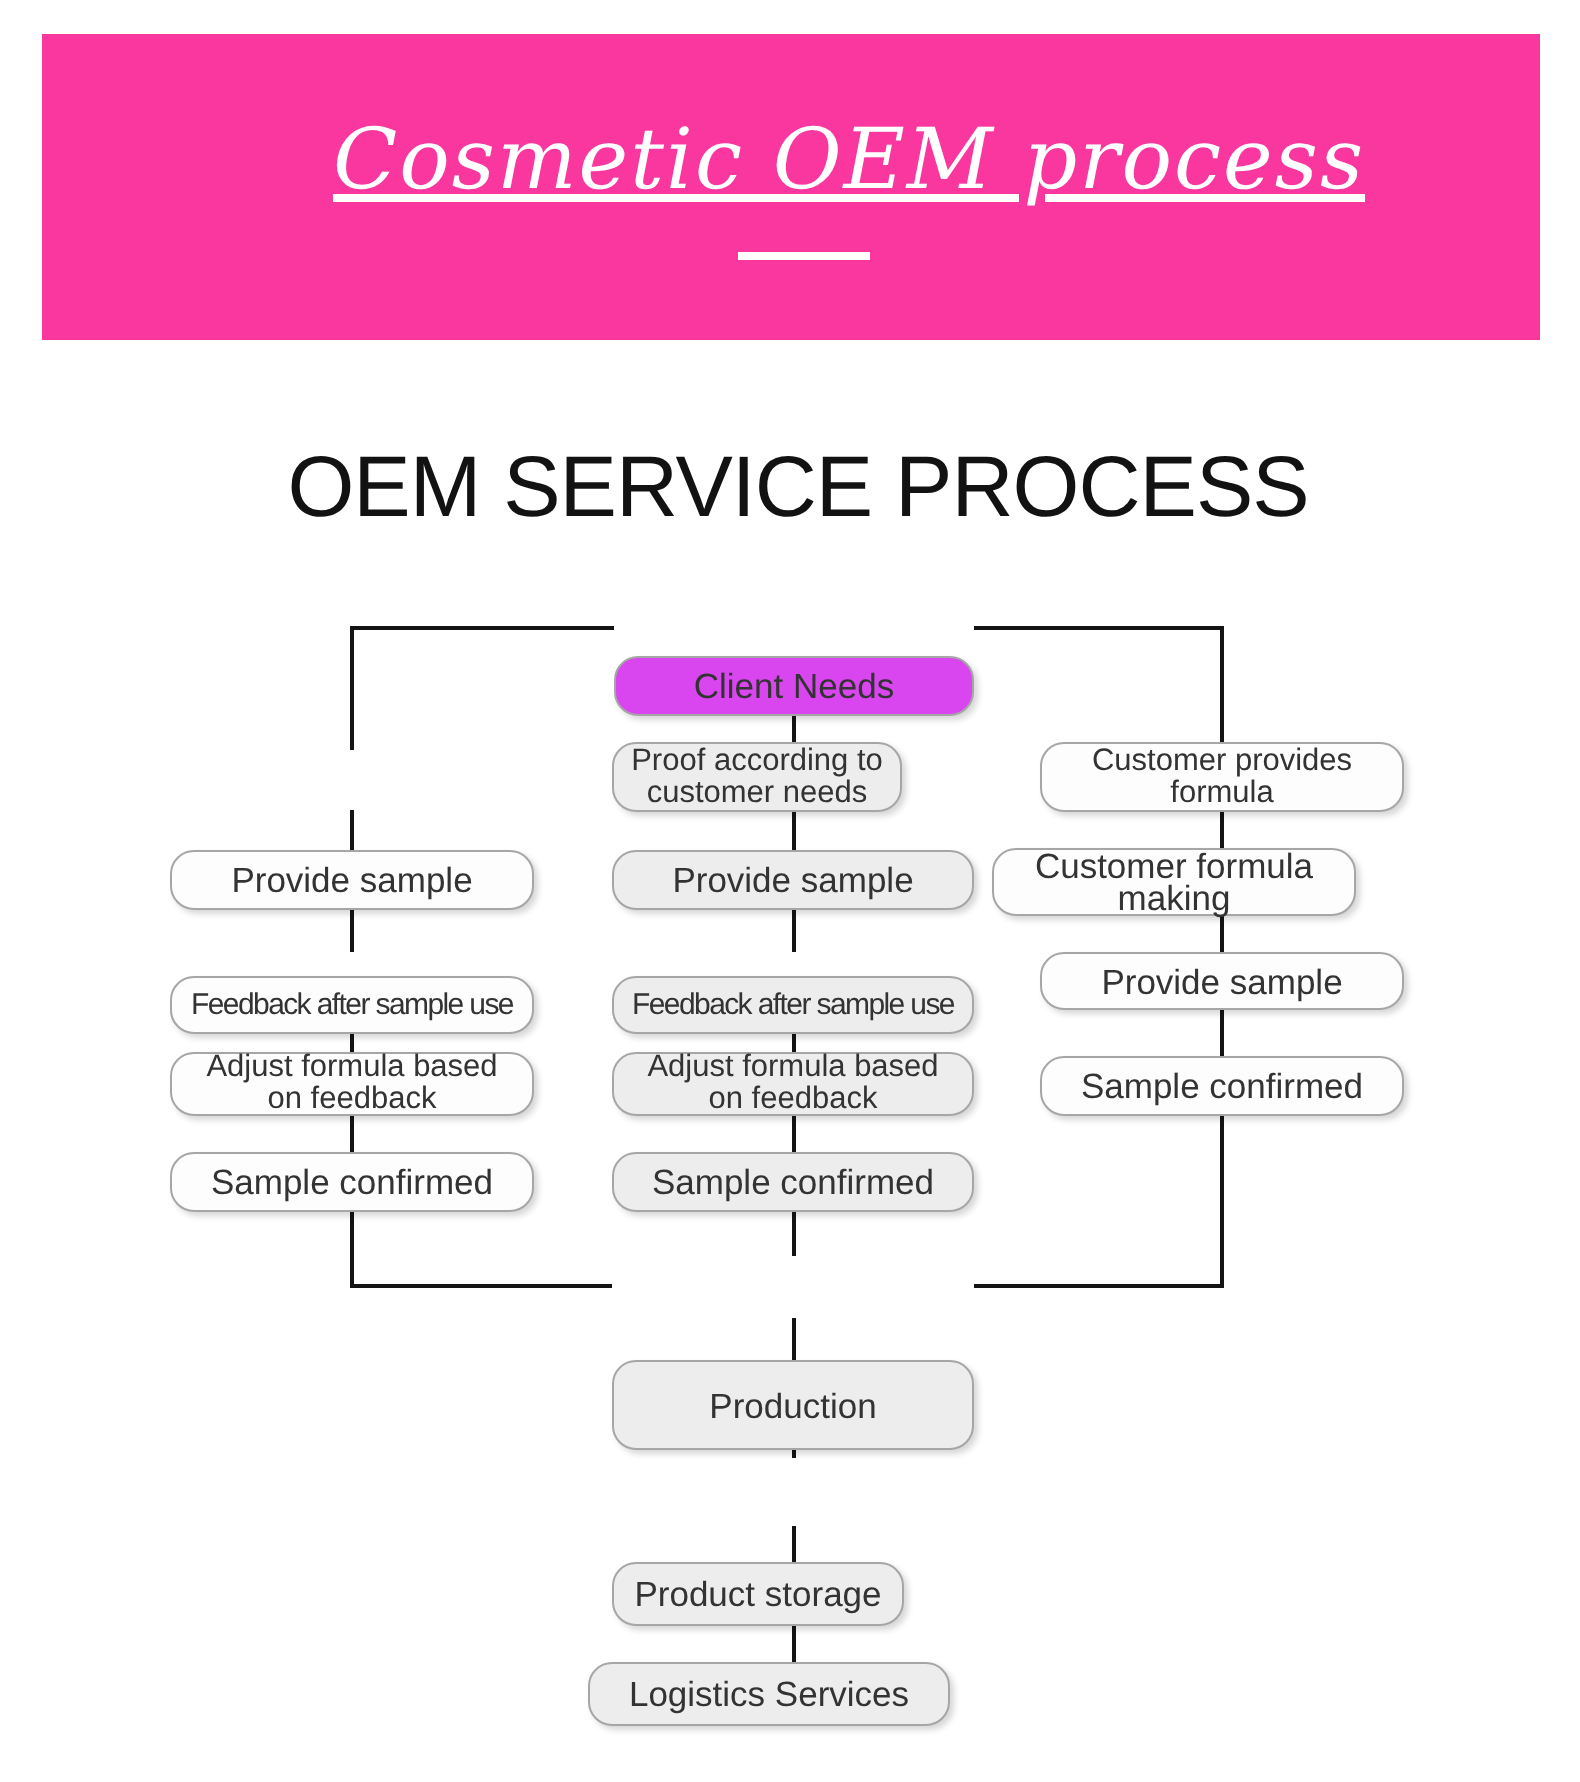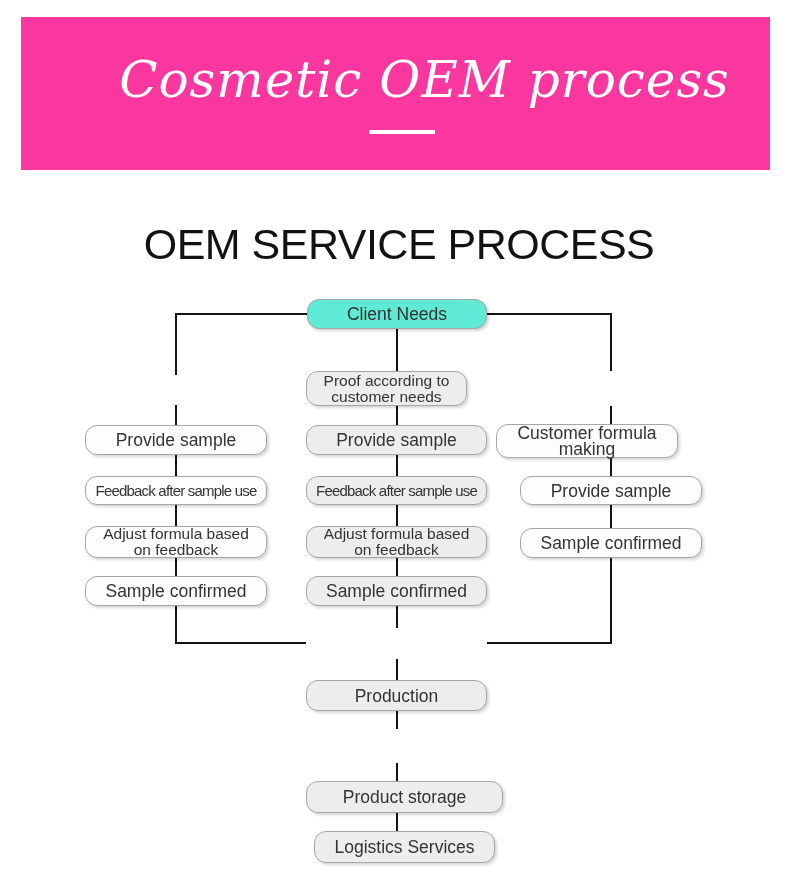--- a/index.html
+++ b/index.html
@@ -10,22 +10,22 @@
   }
   
   .banner {
     position:absolute; left:21px; top:17px; width:749px; height:153px;
     background:var(--pink,#f9379f);
     display:flex; flex-direction:column; align-items:center; justify-content:center;
   }
   .banner-title {
     font-family:"DejaVu Serif","Liberation Serif",serif;
     font-style:italic; font-weight:normal;
-    font-size:50px; color:#ffffff; line-height:1.1;
-    padding-left:58px; letter-spacing:1px;
+    font-size:42px; color:#ffffff; line-height:1.1;
+    padding-left:58px; letter-spacing:1px;text-decoration:underline;
   }
   .banner-dash {
     width:66px; height:4px; background:#ffffff; margin-top:22px; margin-left:12px;
   }
   
   .page-title {
     position:absolute; left:0; top:216px; width:100%; margin:4px;
     text-align:center; font-size:43px; font-weight:normal;
     letter-spacing:-0.5px; color:#121212;
   }
@@ -34,24 +34,24 @@
   .node {
     position:absolute; box-sizing:border-box;
     display:flex; align-items:center; justify-content:center;
     text-align:center; white-space:pre-line;
     border:1px solid var(--node-border,#a6a6a6); border-radius:12px;
     background:var(--node-white,#fdfdfd); color:#333333;
     line-height:16px; box-shadow:2px 2px 3px rgba(0,0,0,0.16);
     z-index:2;
   }
   .gray     { background:var(--node-gray,#ededed); }
-  .lightest { background:#5eead4; }
+  .lightest { background:#d946ef;margin-top:29px; }
   .t16  { font-size:15.5px; }
   .t18  { font-size:17.5px; }
-  .tight{ font-size:15px; letter-spacing:-0.8px; }
+  .tight{ font-size:15px; letter-spacing:-0.8px;margin-top:12px; }
   .ln { position:absolute; background:var(--line,#141414); z-index:1; }
 </style>
 </head>
 <body>
 
 <div class="page">
 
   <div class="banner">
     <div class="banner-title">Cosmetic OEM process</div>
     <div class="banner-dash"></div>
@@ -62,36 +62,38 @@
   <div class="flow">
 
     <div class="node lightest t18" style="left:307px;top:299px;width:180px;height:30px">Client Needs</div>
 
     <div class="node t18" style="left:85px;top:425px;width:182px;height:30px">Provide sample</div>
     <div class="node tight" style="left:85px;top:476px;width:182px;height:29px">Feedback after sample use</div>
     <div class="node t16" style="left:85px;top:526px;width:182px;height:32px">Adjust formula based
 on feedback</div>
     <div class="node t18" style="left:85px;top:576px;width:182px;height:30px">Sample confirmed</div>
 
-    <div class="node gray t16" style="left:306px;top:371px;width:161px;height:35px">Proof according to
+    <div class="node gray t16" style="left:306px;top:371px;width:145px;height:35px">Proof according to
 customer needs</div>
     <div class="node gray t18" style="left:306px;top:425px;width:181px;height:30px">Provide sample</div>
     <div class="node gray tight" style="left:306px;top:476px;width:181px;height:29px">Feedback after sample use</div>
     <div class="node gray t16" style="left:306px;top:526px;width:181px;height:32px">Adjust formula based
 on feedback</div>
     <div class="node gray t18" style="left:306px;top:576px;width:181px;height:30px">Sample confirmed</div>
 
+    <div class="node t16" style="left:520px;top:371px;width:182px;height:35px">Customer provides
+formula</div>
     <div class="node t18" style="left:496px;top:424px;width:182px;height:34px">Customer formula
 making</div>
     <div class="node t18" style="left:520px;top:476px;width:182px;height:29px">Provide sample</div>
     <div class="node t18" style="left:520px;top:528px;width:182px;height:30px">Sample confirmed</div>
 
-    <div class="node gray t18" style="left:306px;top:680px;width:181px;height:31px">Production</div>
-    <div class="node gray t18" style="left:306px;top:781px;width:197px;height:32px">Product storage</div>
-    <div class="node gray t18" style="left:314px;top:831px;width:181px;height:32px">Logistics Services</div>
+    <div class="node gray t18" style="left:306px;top:680px;width:181px;height:45px">Production</div>
+    <div class="node gray t18" style="left:306px;top:781px;width:146px;height:32px">Product storage</div>
+    <div class="node gray t18" style="left:294px;top:831px;width:181px;height:32px">Logistics Services</div>
 
     <i class="ln" style="left:176px;top:313px;width:131px;height:2px"></i>
     <i class="ln" style="left:175px;top:313px;width:2px;height:62px"></i>
     <i class="ln" style="left:487px;top:313px;width:124px;height:2px"></i>
     <i class="ln" style="left:610px;top:313px;width:2px;height:58px"></i>
     <i class="ln" style="left:396px;top:329px;width:2px;height:42px"></i>
 
     <i class="ln" style="left:175px;top:405px;width:2px;height:20px"></i>
     <i class="ln" style="left:175px;top:455px;width:2px;height:21px"></i>
     <i class="ln" style="left:175px;top:505px;width:2px;height:21px"></i>

